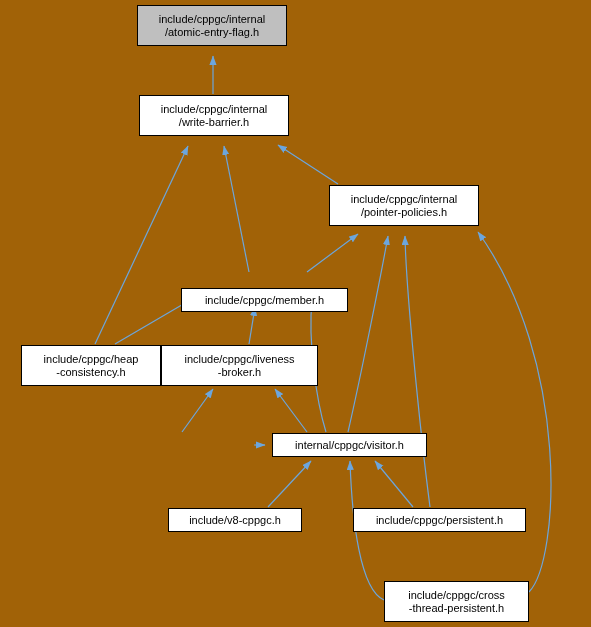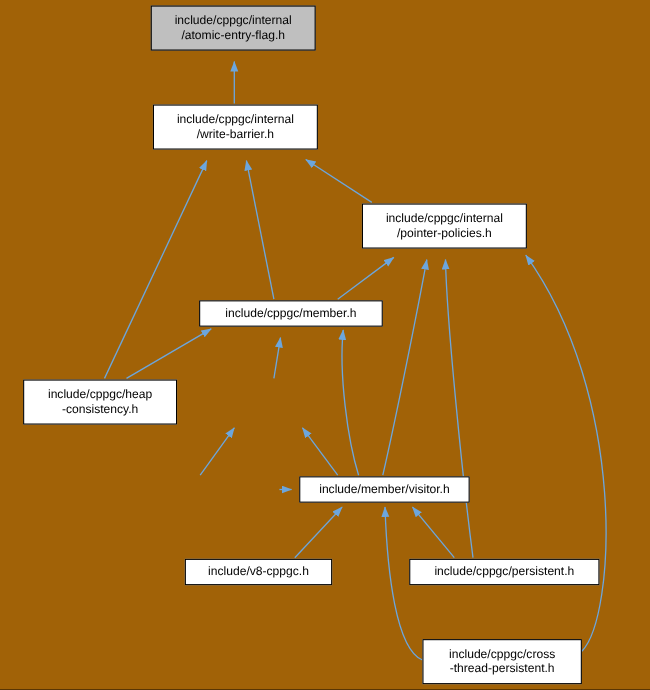--- a/index.html
+++ b/index.html
@@ -103,40 +103,44 @@
   <div class="node" style="left:139px; top:95px; width:150px; height:41px;">
     <span>include/cppgc/internal</span>
     <span>/write-barrier.h</span>
   </div>
 
   <div class="node" style="left:329px; top:185px; width:150px; height:41px;">
     <span>include/cppgc/internal</span>
     <span>/pointer-policies.h</span>
   </div>
 
-  <div class="node" style="left:181px; top:273px; width:167px; height:24px;">
+  <div class="node" style="left:181px; top:288px; width:167px; height:24px;">
     <span>include/cppgc/member.h</span>
   </div>
 
   <div class="node" style="left:21px; top:345px; width:140px; height:41px;">
     <span>include/cppgc/heap</span>
     <span>-consistency.h</span>
   </div>
 
+  <div class="node" style="left:161px; top:345px; width:157px; height:41px;">
+    <span>include/cppgc/liveness</span>
+    <span>-broker.h</span>
+  </div>
 
 
   <div class="node" style="left:272px; top:433px; width:155px; height:24px;">
-    <span>include/member/visitor.h</span>
+    <span>internal/cppgc/visitor.h</span>
   </div>
 
   <div class="node" style="left:168px; top:508px; width:134px; height:24px;text-align:right;">
     <span>include/v8-cppgc.h</span>
   </div>
 
-  <div class="node" style="left:372px; top:508px; width:173px; height:24px;">
+  <div class="node" style="left:353px; top:508px; width:173px; height:24px;">
     <span>include/cppgc/persistent.h</span>
   </div>
 
   <div class="node" style="left:384px; top:581px; width:145px; height:41px;">
     <span>include/cppgc/cross</span>
     <span>-thread-persistent.h</span>
   </div>
 
 </div>
 

